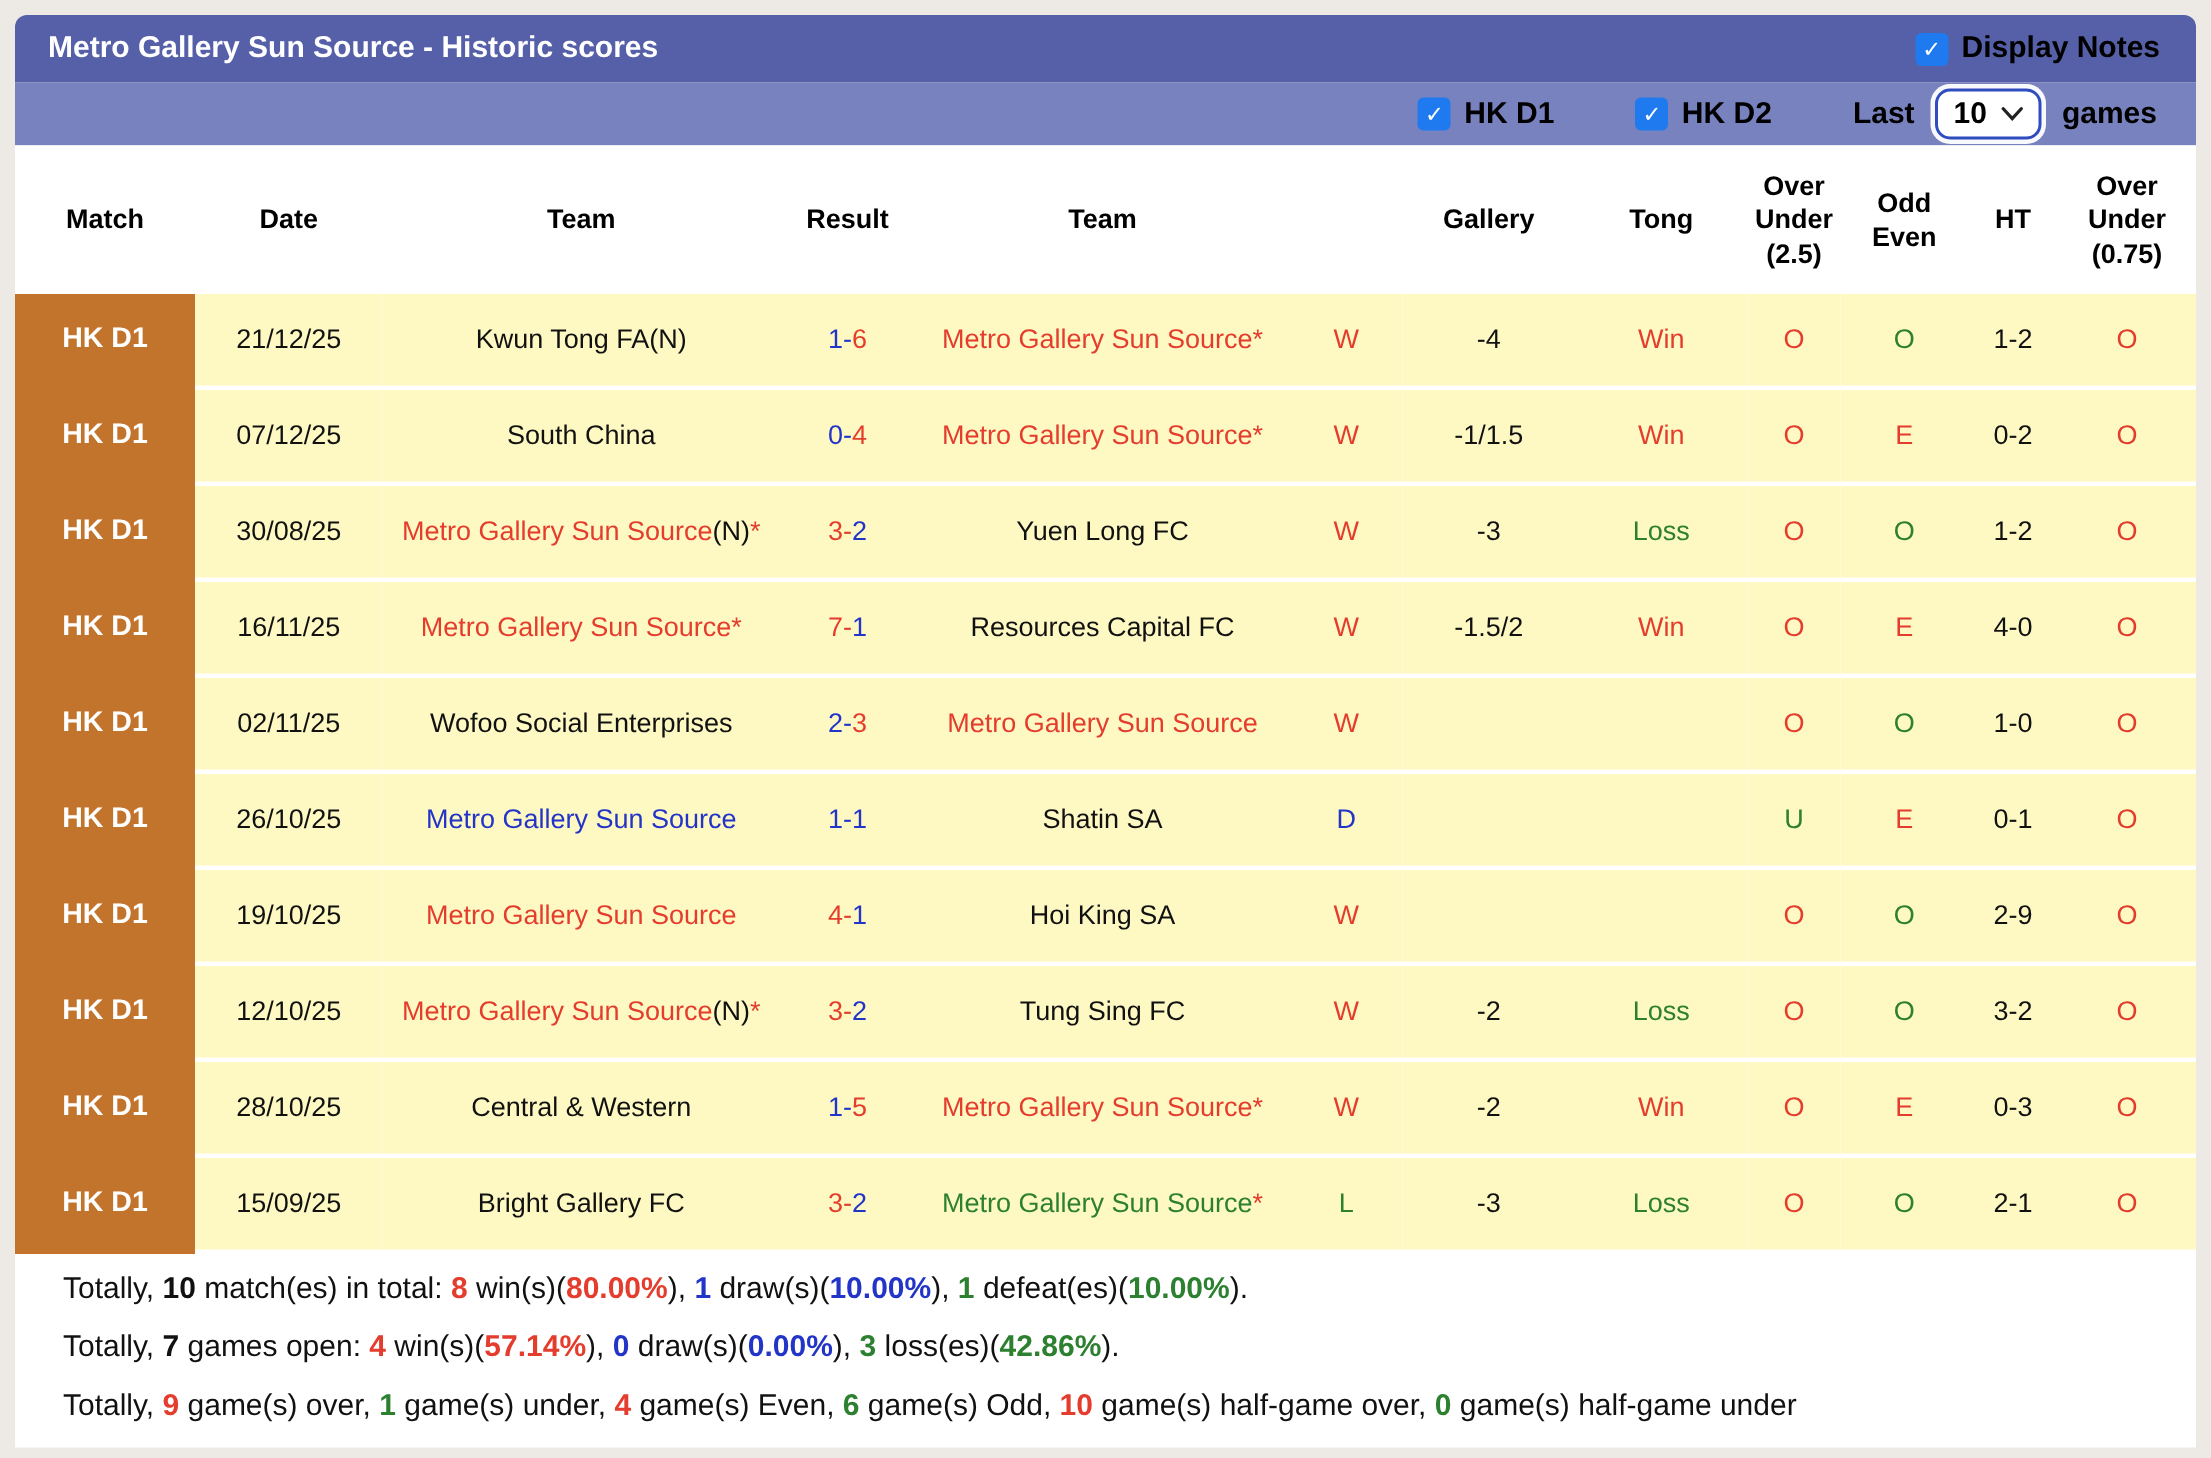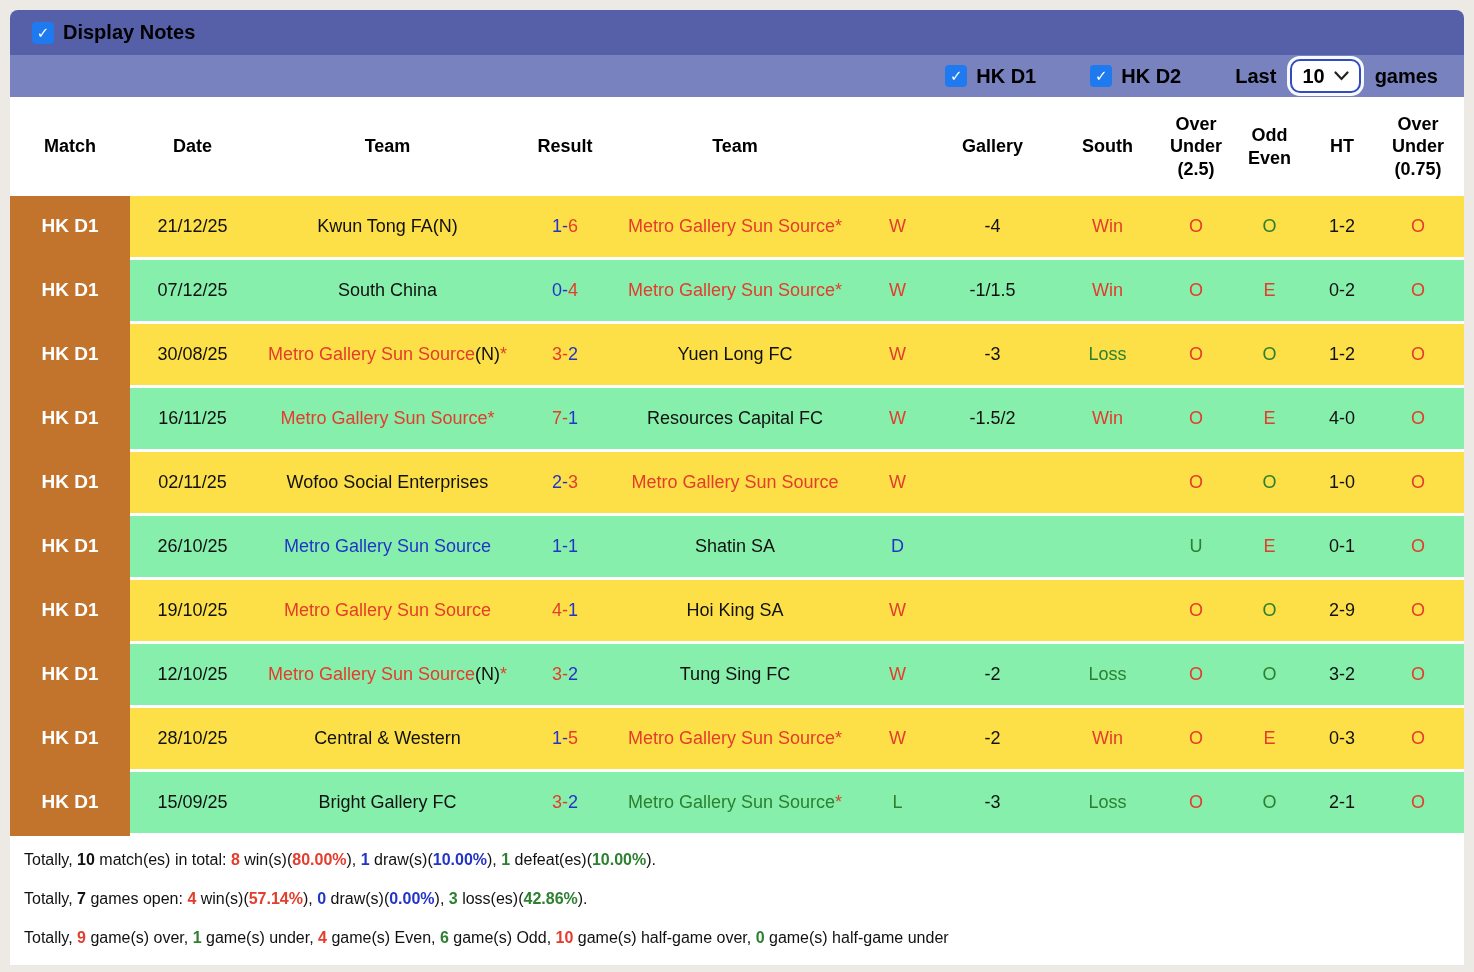--- a/index.html
+++ b/index.html
@@ -48,39 +48,40 @@
   }
   tbody td {
     height:64px; text-align:center; vertical-align:middle;
     font-size:18px; line-height:1.3; padding:0 5px;
     border-bottom:3px solid #fff;
   }
   tbody td.match {
     background:#c2742d; color:#fff; font-weight:700;
     border-bottom:3px solid #c2742d; font-size:19px;
   }
-  tr.odd  td:not(.match) { background:#fde047; }
-  tr.even td:not(.match) { background:#86efac; }
+  tr.odd  td:not(.match) { background:#fef9c3; }
+  tr.even td:not(.match) { background:#fef9c3; }
 
   .c-r { color:#e43c2d; }
   .c-b { color:#2334c8; }
   .c-g { color:#2d8030; }
   .c-k { color:#111; }
   .bold { font-weight:700; }
 
   
   .summary { background:#fff; padding:4px 0 8px 14px; }
-  .summary-line { font-size:16px; line-height:39px; color:#111; white-space:nowrap; }
+  .summary-line { font-size:20px; line-height:39px; color:#111; white-space:nowrap;margin-left:18px; }
 </style>
 </head>
 <body>
 
 <div class="widget">
 
   <div class="title-bar">
+    <div class="title">Metro Gallery Sun Source - Historic scores</div>
     <div class="cb-group">
       <span class="checkbox">
         <span>✓</span>
       </span>
       <span class="cb-label">Display Notes</span>
     </div>
   </div>
 
   <div class="filter-bar">
     <div class="cb-group">
@@ -124,21 +125,21 @@
     </colgroup>
     <thead>
       <tr>
         <th>Match</th>
         <th>Date</th>
         <th>Team</th>
         <th>Result</th>
         <th>Team</th>
         <th></th>
         <th>Gallery</th>
-        <th>South</th>
+        <th>Tong</th>
         <th>Over Under (2.5)</th>
         <th>Odd Even</th>
         <th>HT</th>
         <th>Over Under (0.75)</th>
       </tr>
     </thead>
     <tbody>
         <tr class="odd">
       <td class="match">HK D1</td>
       <td>21/12/25</td>

